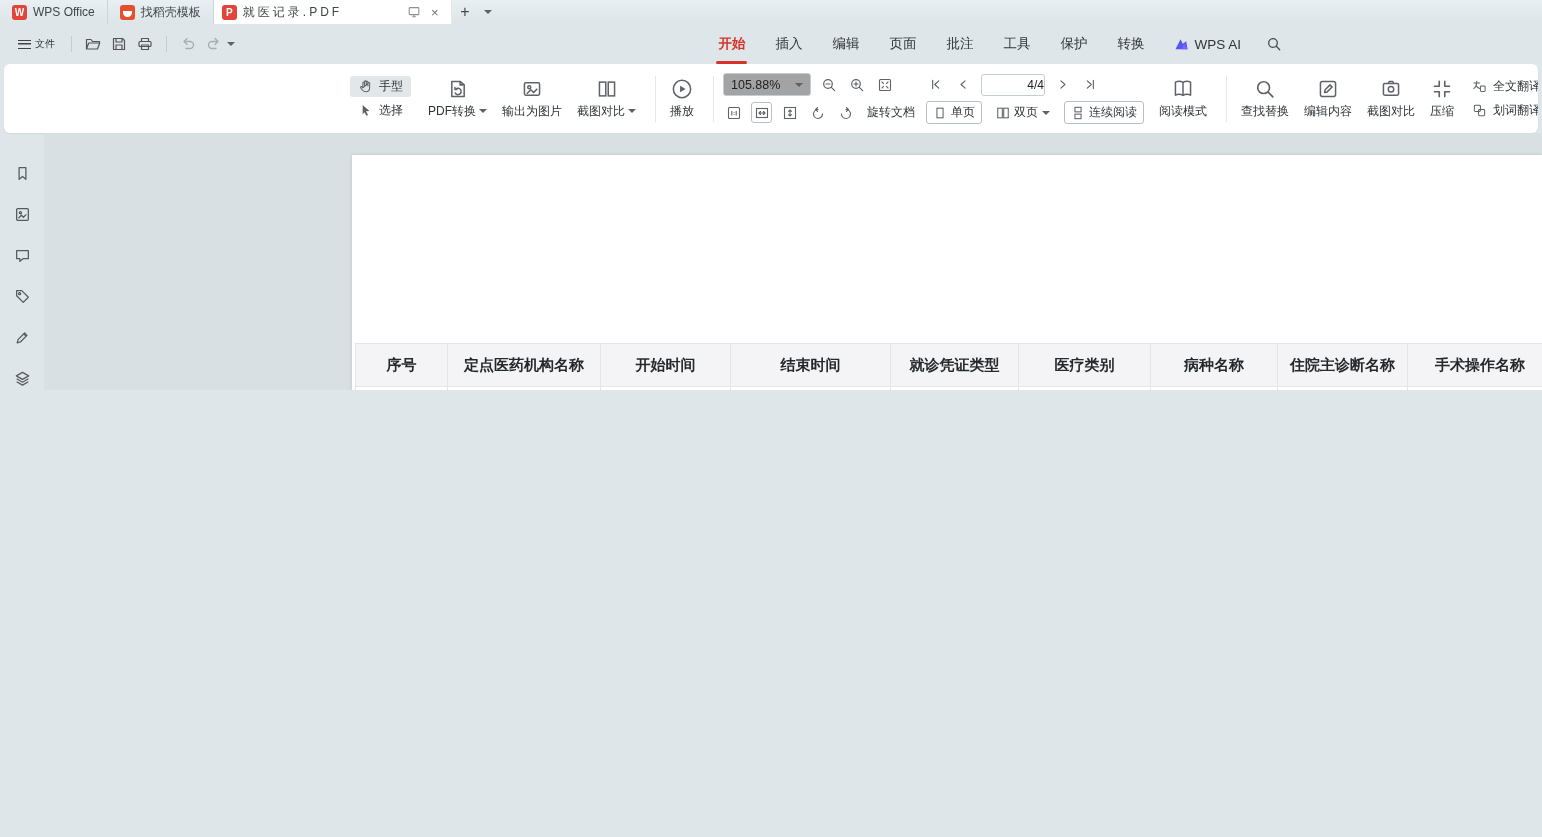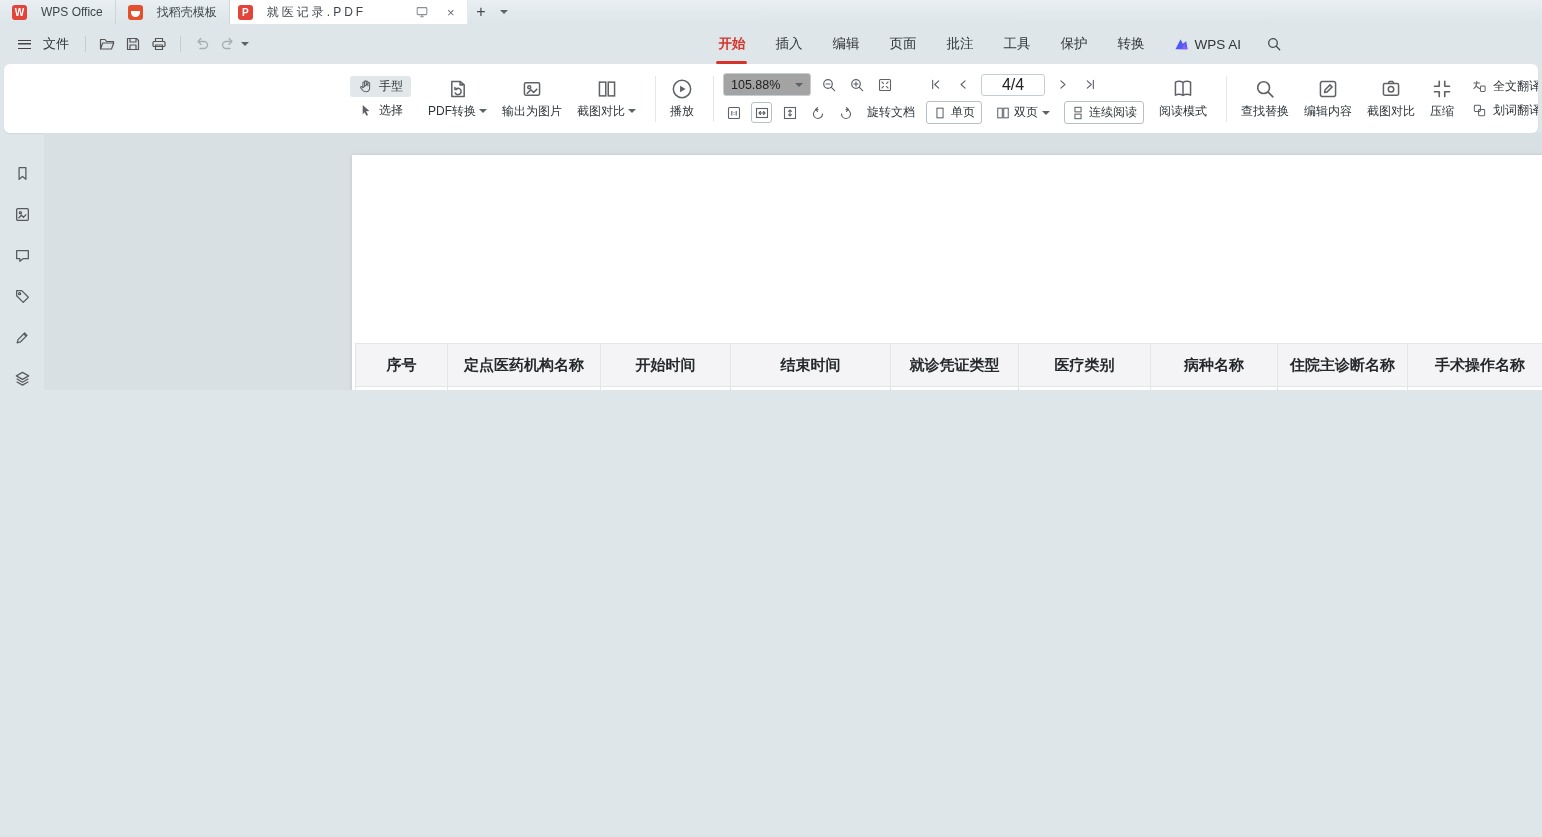--- a/index.html
+++ b/index.html
@@ -4,42 +4,42 @@
 <style>
   *{box-sizing:border-box;margin:0;padding:0}
   html,body{width:1542px;height:837px;overflow:hidden}
   body{font-family:"Liberation Sans","DejaVu Sans",sans-serif;font-size:12px;color:#333;
        background:var(--chrome-bg,#dfe6ea)}
   .ic{display:inline-flex;align-items:center;justify-content:center}
   .ic svg{display:block}
 
   
   .tabbar{height:24px;display:flex;align-items:stretch;background:linear-gradient(#e9eff2,#dde5e9)}
-  .wtab{display:flex;align-items:center;gap:14px;padding:0 12px;border-right:1px solid #ccd6da;
+  .wtab{display:flex;align-items:center;gap:6px;padding:0 12px;border-right:1px solid #ccd6da;
         font-size:12px;color:#3f4549;cursor:default;white-space:nowrap}
   .wtab.active{background:#fff;border-right:1px solid #e5e8ea;width:238px;padding:0 8px}
   .doctitle{flex:1;letter-spacing:3px;overflow:hidden;white-space:nowrap}
   .logo{width:15px;height:15px;border-radius:3px;position:relative;display:flex;align-items:center;
         justify-content:center;color:#fff;font-size:10px;font-weight:700;flex-shrink:0}
   .wlogo{background:#e2443a}.wlogo::after{content:"W"}
   .plogo{background:#e2443a}.plogo::after{content:"P"}
   .dlogo{background:#e2502e}
   .dlogo::after{content:"";position:absolute;left:3px;top:6px;width:9px;height:6px;background:#fff;
         border-radius:0 0 7px 7px}
   .closex{color:#6b7075;font-size:13px;width:16px;text-align:center}
   .closex::after{content:"×"}
   .newtab{width:26px;display:flex;align-items:center;justify-content:center;font-size:16px;color:#44494d}
   .newtab::after{content:"+"}
   .chev{width:0;height:0;border-left:4px solid transparent;border-right:4px solid transparent;
         border-top:4.5px solid #5c6266;align-self:center}
   .tabchev{margin-left:6px}
 
   
   .menubar{height:40px;display:flex;align-items:center;padding-left:10px;position:relative}
-  .filebtn{display:flex;align-items:center;gap:12px;font-size:13px;color:#2f3438;padding:4px 8px;border-radius:3px}
+  .filebtn{display:flex;align-items:center;gap:4px;font-size:10px;color:#2f3438;padding:4px 8px;border-radius:3px}
   .hamb{width:13px;height:9px;border-top:1.5px solid #444;border-bottom:1.5px solid #444;
         background:linear-gradient(#444,#444) center/13px 1.5px no-repeat}
   .vsep{width:1px;height:16px;background:#c3cdd2;margin:0 8px}
   .mbtn{width:26px;height:24px;display:flex;align-items:center;justify-content:center;border-radius:3px}
   .ribbon{margin-left:auto;margin-right:250px;display:flex;align-items:stretch;height:100%}
   .rtab{display:flex;align-items:center;gap:5px;padding:0 15px;font-size:13.5px;color:#30353a;position:relative;cursor:default}
   .rtab.active span{color:var(--accent-red,#d5342b);font-weight:700}
   .rtab.active::after{content:"";position:absolute;left:13px;right:13px;bottom:0;height:3px;
         background:var(--accent-red,#d5342b);border-radius:2px}
   .rtab.iconbtn{padding:0 10px}
@@ -55,22 +55,22 @@
   .tcol{display:flex;flex-direction:column;align-items:center;gap:3px;padding:3px 5px;border-radius:4px;
         font-size:12px;color:#2f3438;margin-right:5px}
   .tcol .lblrow{display:flex;align-items:center;gap:3px}
   .sep{width:1px;height:46px;background:#e4e8ea;margin:0 9px}
   .zoomgrid{display:flex;flex-direction:column;gap:5px;margin-right:10px}
   .zrow{display:flex;align-items:center;gap:7px}
   .zoombox{width:88px;height:23px;border:1px solid #c6cdd2;border-radius:3px;display:flex;align-items:center;
         justify-content:space-between;padding:0 7px;font-size:12.5px;background:#a3a3a3;color:#222}
   .sic{width:21px;height:21px;display:flex;align-items:center;justify-content:center;border:1px solid transparent;border-radius:3px}
   .sic.boxed{border-color:#b7c0c6}
-  .pageinput{width:64px;height:22px;border:1px solid #c6cdd2;border-radius:3px;text-align:center;
-        font-size:16px;color:#222;background:#fff;font-family:inherit}
+  .pageinput{width:64px;height:22px;border:1px solid #c6cdd2;border-radius:3px;text-align:right;
+        font-size:12px;color:#222;background:#fff;font-family:inherit}
   .pbtn{display:flex;align-items:center;gap:4px;padding:2px 6px;font-size:12px;color:#2f3438;
         border:1px solid transparent;border-radius:3px}
   .pbtn.boxed{border-color:#b7c0c6}
   .tbtn{font-size:12px;color:#2f3438;padding:2px 4px}
   .navgap{width:16px}
 
   
   .workspace{display:flex;height:calc(100% - 133px)}
   .leftrail{width:44px;padding-top:28px;display:flex;flex-direction:column;align-items:center;gap:17px}
   .railbtn{width:24px;height:24px;display:flex;align-items:center;justify-content:center;border-radius:4px}

